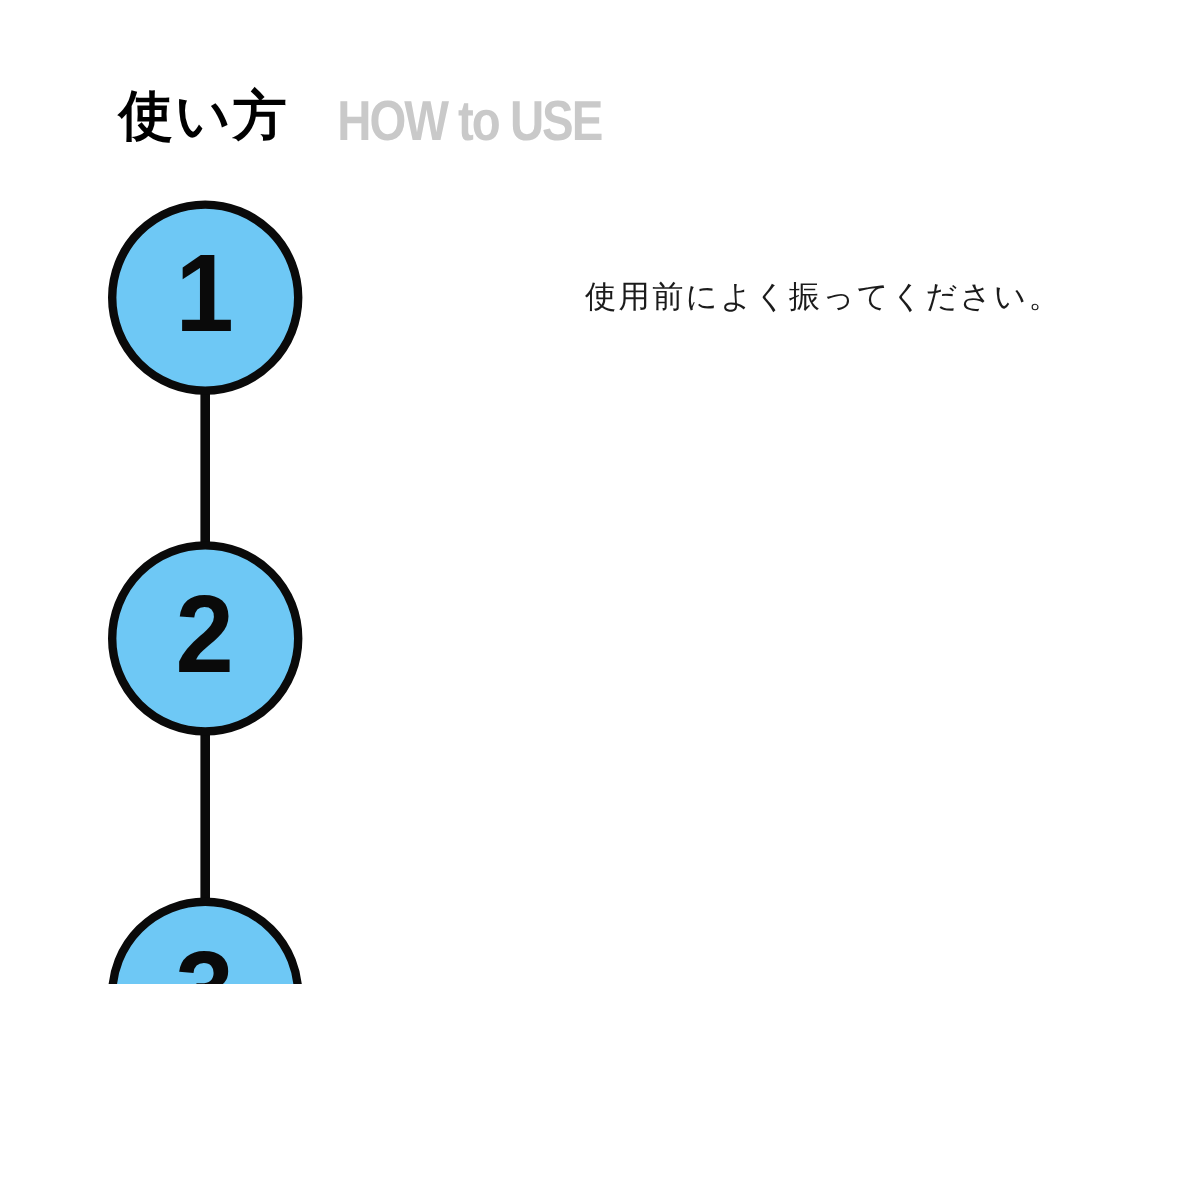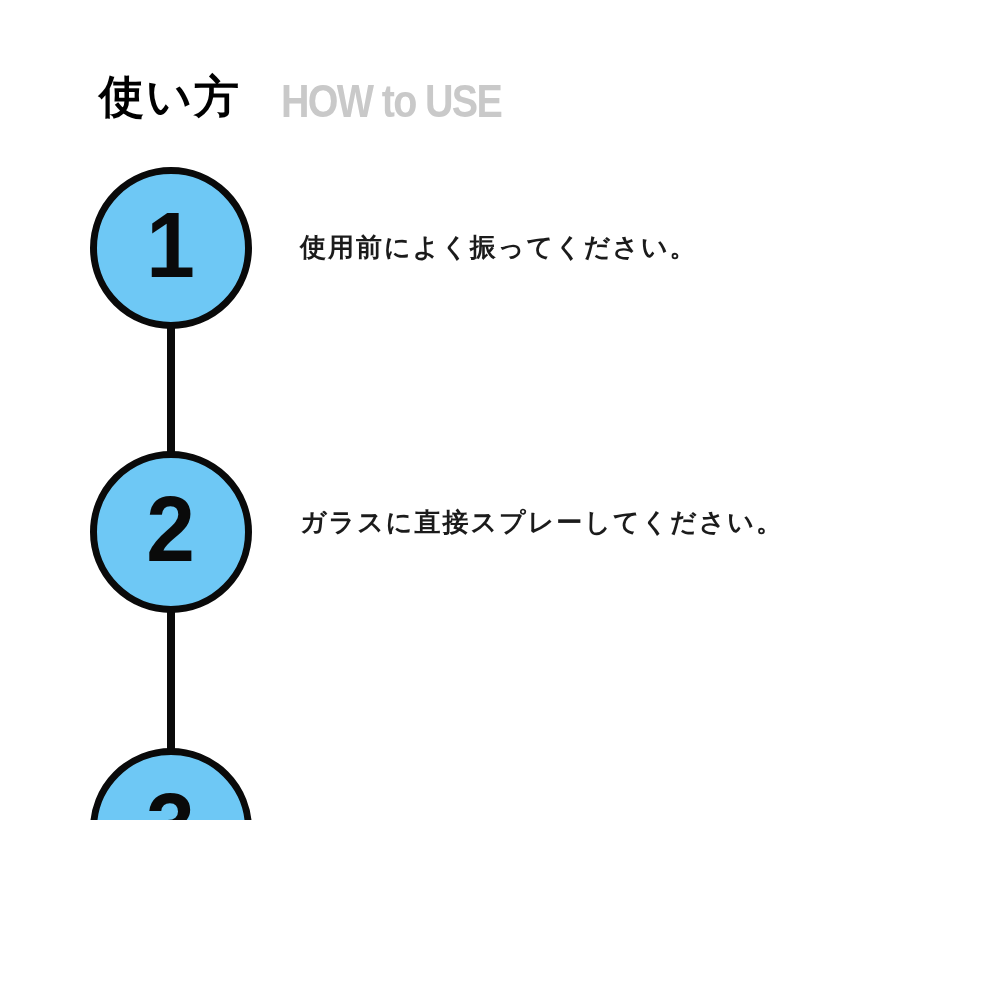--- a/index.html
+++ b/index.html
@@ -80,21 +80,22 @@
 
   
   .step-text {
     position: absolute;
     left: 300px;
     width: 585px;
     font-size: 26px;
     line-height: 47px;
     letter-spacing: 2px;
     color: #1b1b1b;
-    font-weight: 700;
+    font-weight: 400;
+    text-align: right;
   }
   .step-text.t1 { top: 224px; }
   .step-text.t2 { top: 499px; }
   .step-text.t3 { top: 785px; }
 </style>
 </head>
 <body>
 
 <div class="canvas">
 
@@ -105,19 +106,18 @@
   <div class="connector c2"></div>
 
   <div class="step-circle s1">
     <span class="step-number">1</span>
   </div>
   <div class="step-text t1">使用前によく振ってください。</div>
 
   <div class="step-circle s2">
     <span class="step-number">2</span>
   </div>
-  <div class="step-text t2">ガラスに直接スプレーしてください。</div>
 
   <div class="step-circle s3">
     <span class="step-number">3</span>
   </div>
 
 </div>
 
 </body></html>

